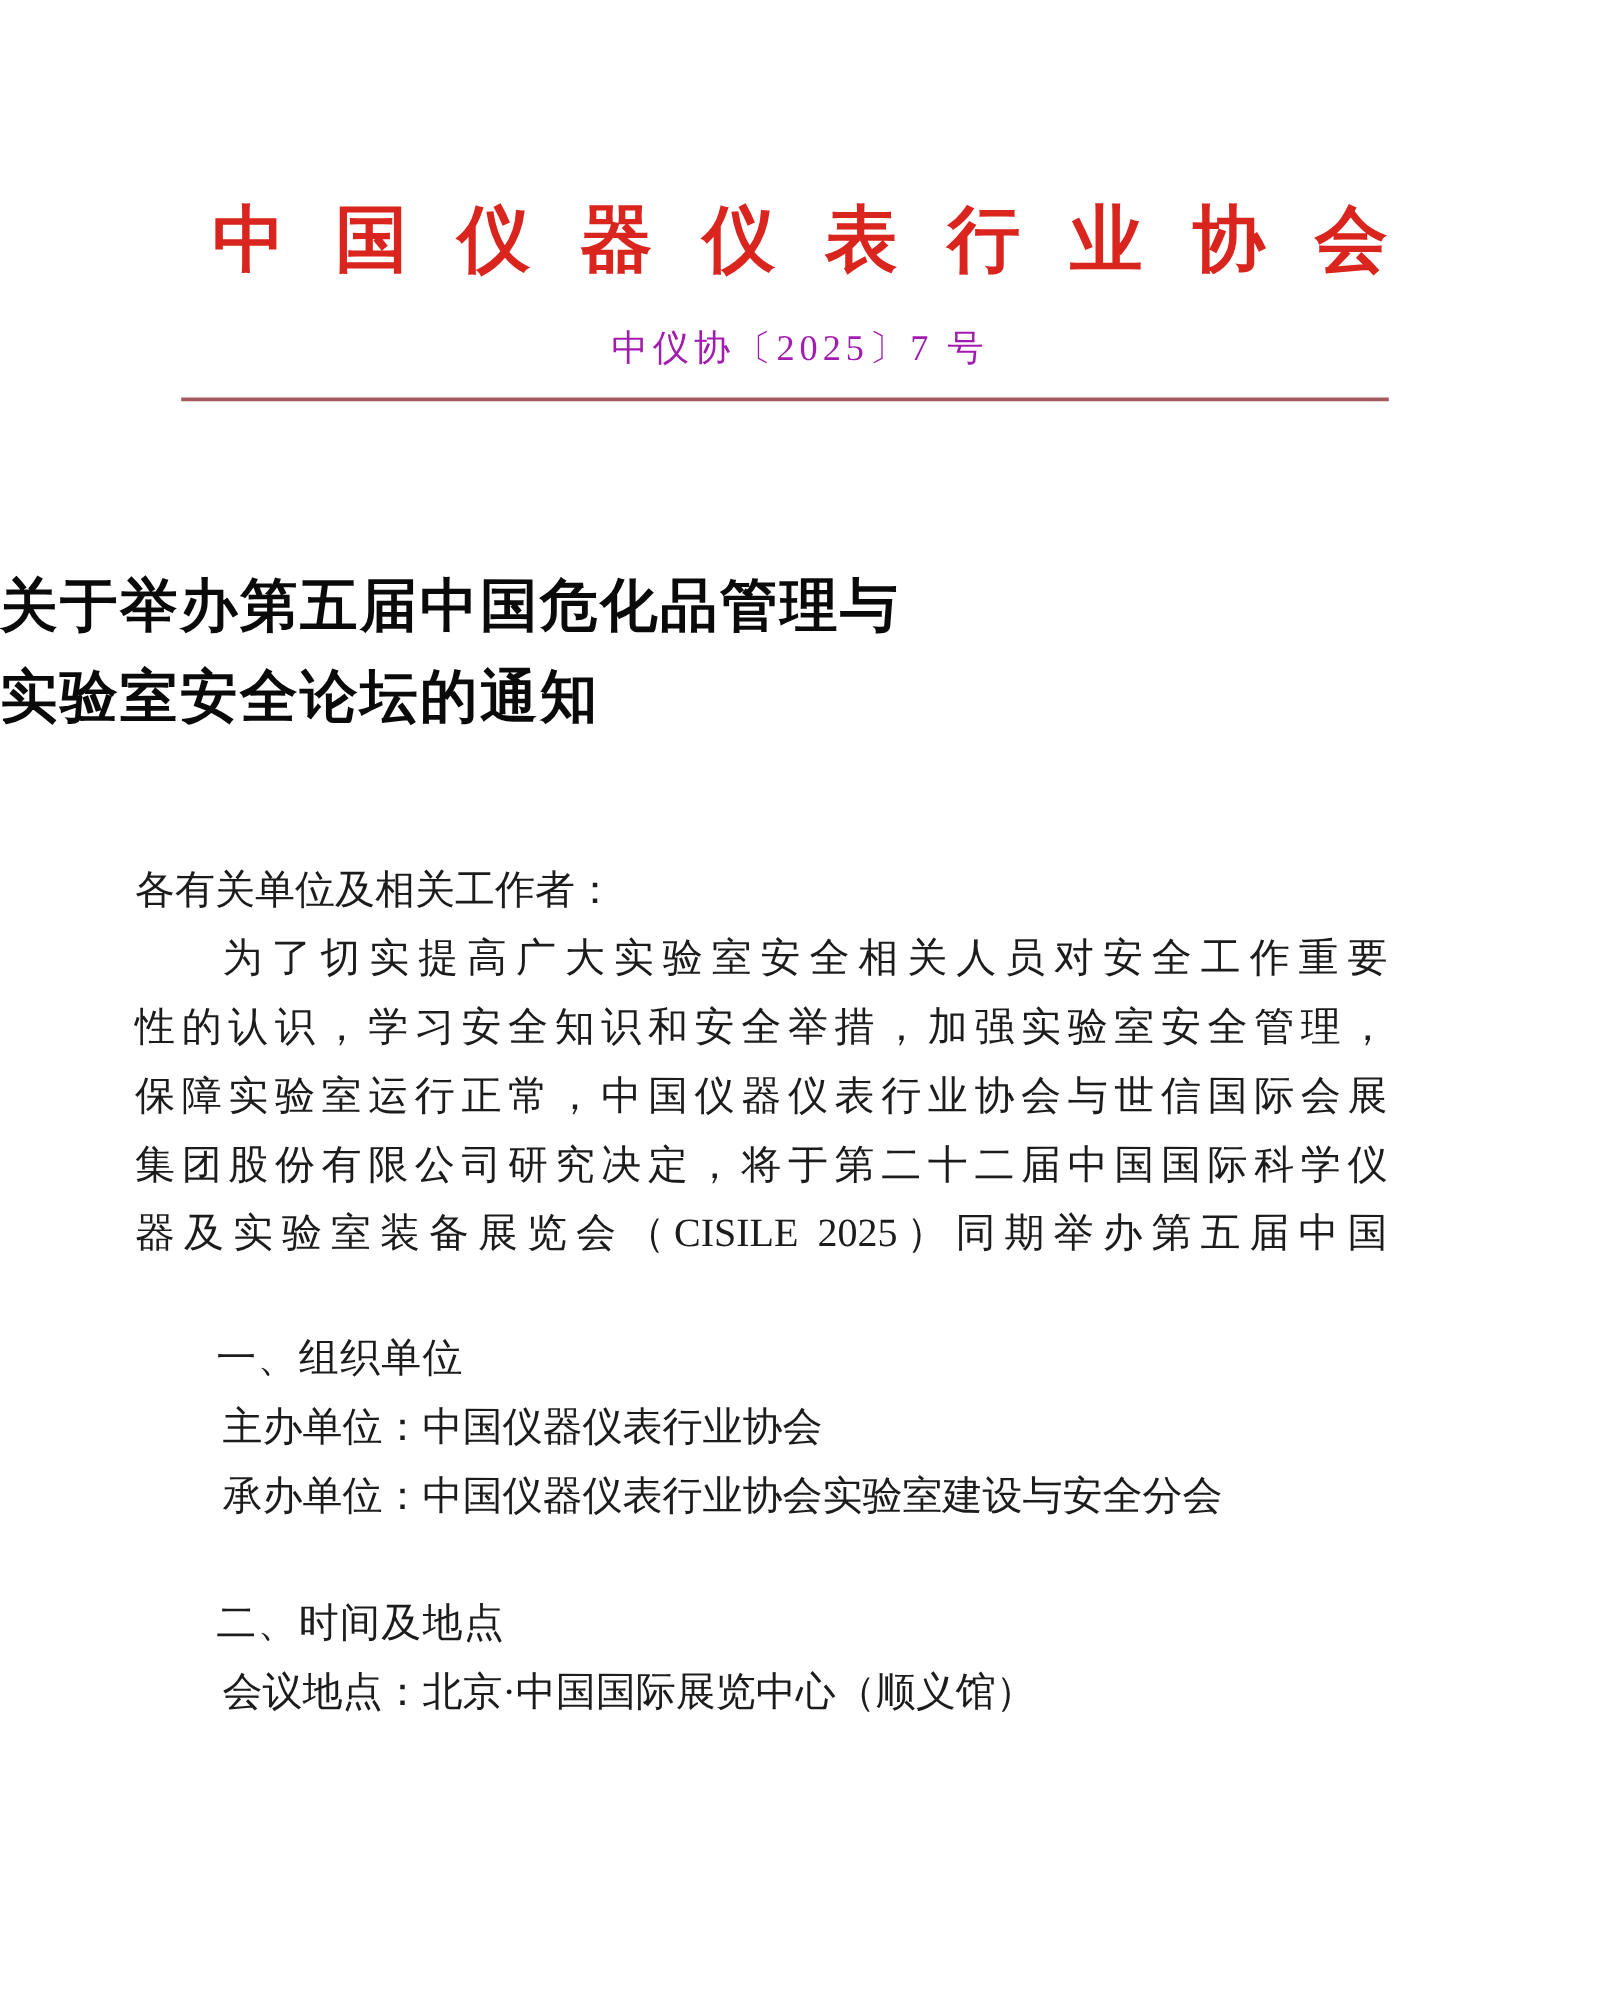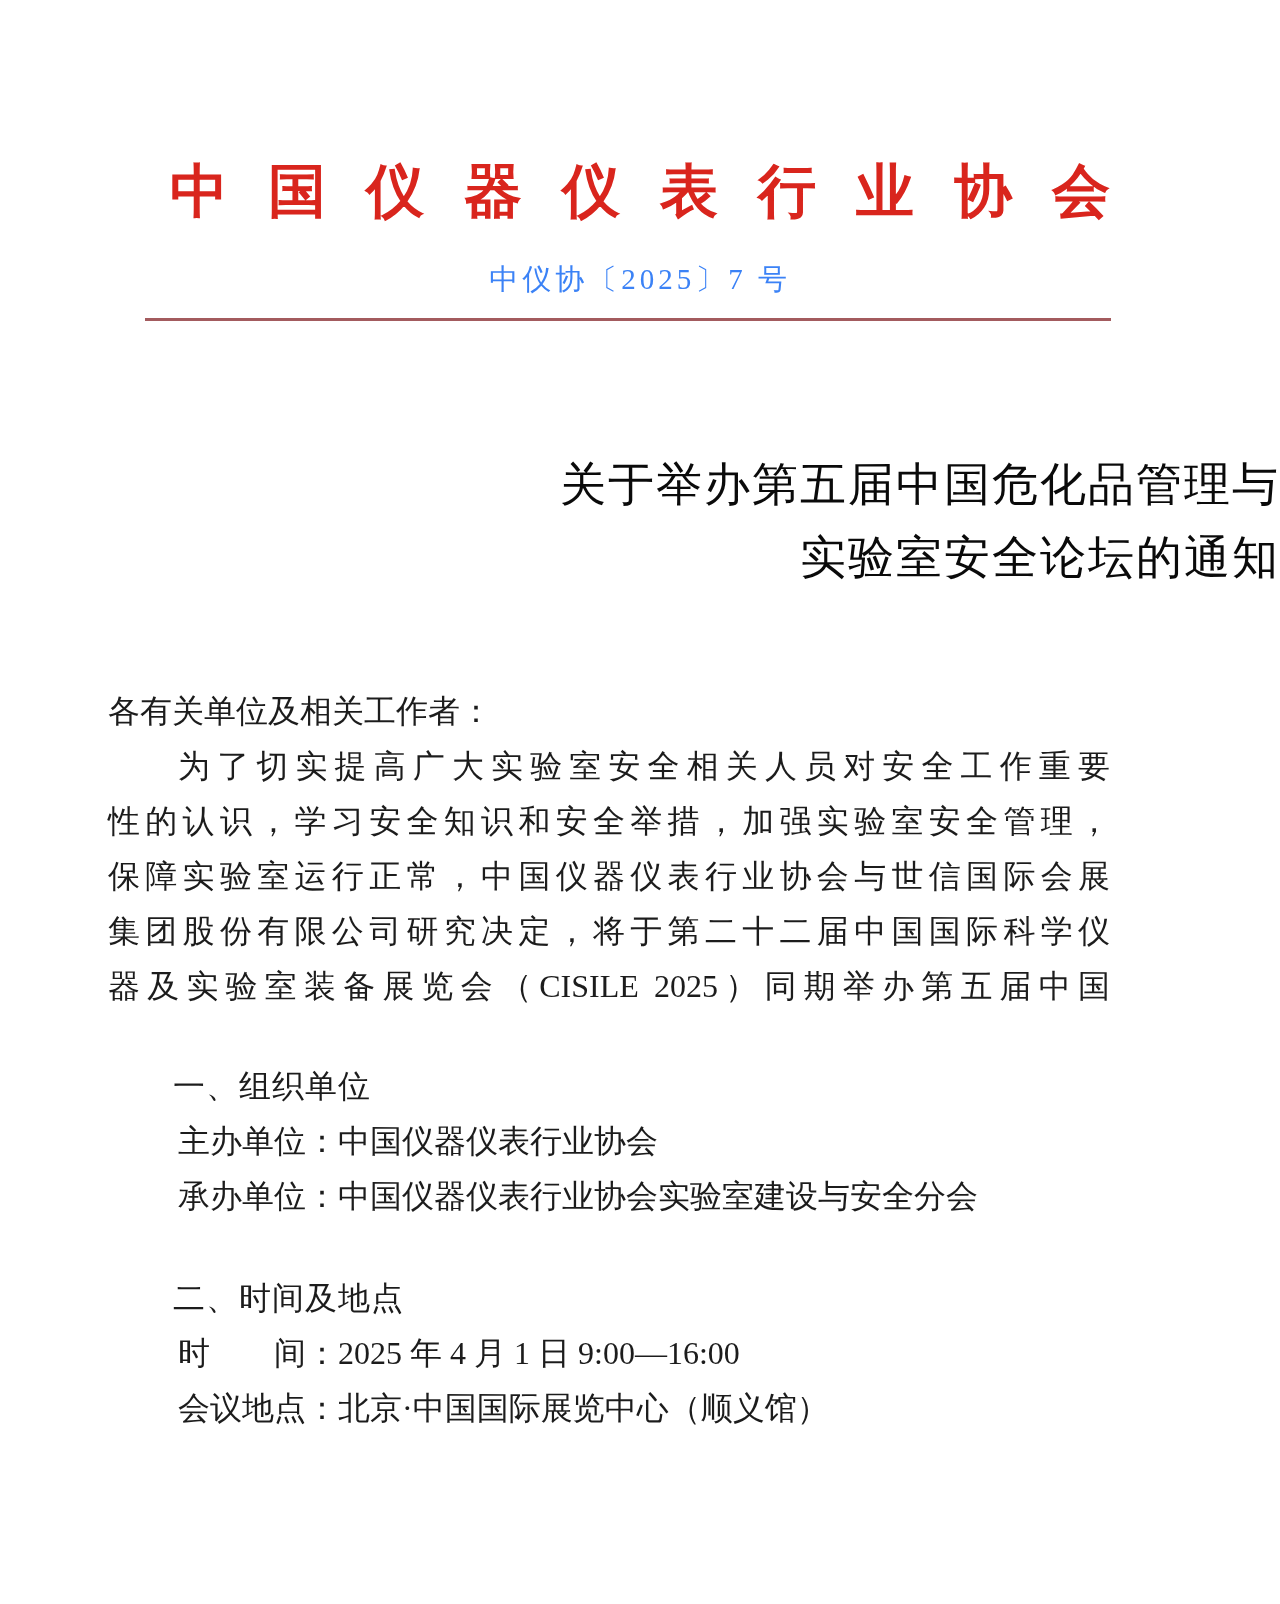--- a/index.html
+++ b/index.html
@@ -31,36 +31,36 @@
     color:var(--header-red);
     letter-spacing:40px;
     padding-left:40px;
     white-space:nowrap;
   }
   .doc-number{
     margin-top:40px;
     text-align:center;
     font-size:29px;
     line-height:30px;
-    color:#3b82f6;
+    color:#a21caf;
     letter-spacing:4px;
   }
   .red-rule{
     margin:24px 0 0 145px;
     width:966px;
     height:3px;
     background:var(--rule-red);
   }
   
   .doc-title{
     margin-top:127px;
-    text-align:right;
+    text-align:left;
     font-size:46px;
     line-height:73px;
-    font-weight:400;
+    font-weight:700;
     color:var(--title-ink);
     letter-spacing:2px;
   }
   .doc-title span{display:block;}
   
   .body{
     margin:90px 170px 0 108px; 
     font-size:32px;
     line-height:55px;
   }
@@ -119,21 +119,18 @@
         <span>主办单位：</span><span>中国仪器仪表行业协会</span>
       </div>
       <div class="sline">
         <span>承办单位：</span><span>中国仪器仪表行业协会实验室建设与安全分会</span>
       </div>
     </div>
 
     <div class="section second">
       <div class="heading">二、时间及地点</div>
       <div class="sline">
-        <span>时　　间：</span><span>2025 年 4 月 1 日  9:00—16:00</span>
-      </div>
-      <div class="sline">
         <span>会议地点：</span><span>北京·中国国际展览中心（顺义馆）</span>
       </div>
     </div>
 
   </div>
 </div>
 
 </body></html>

